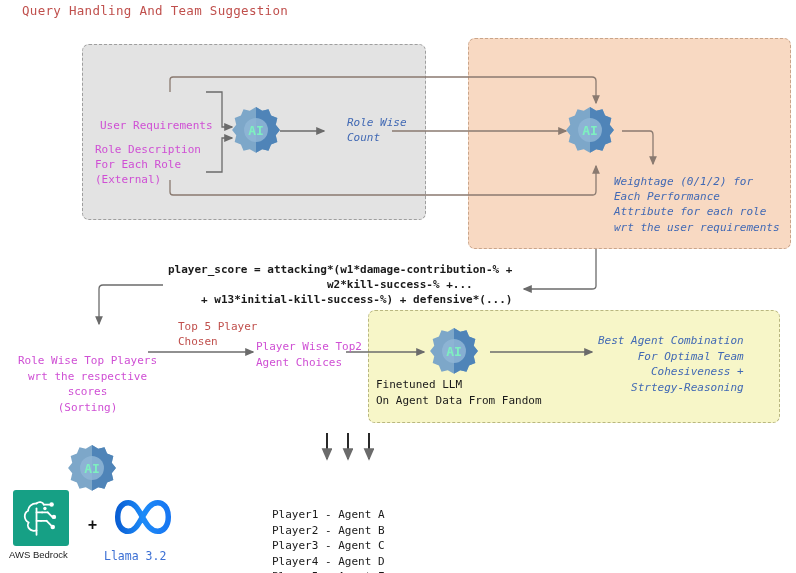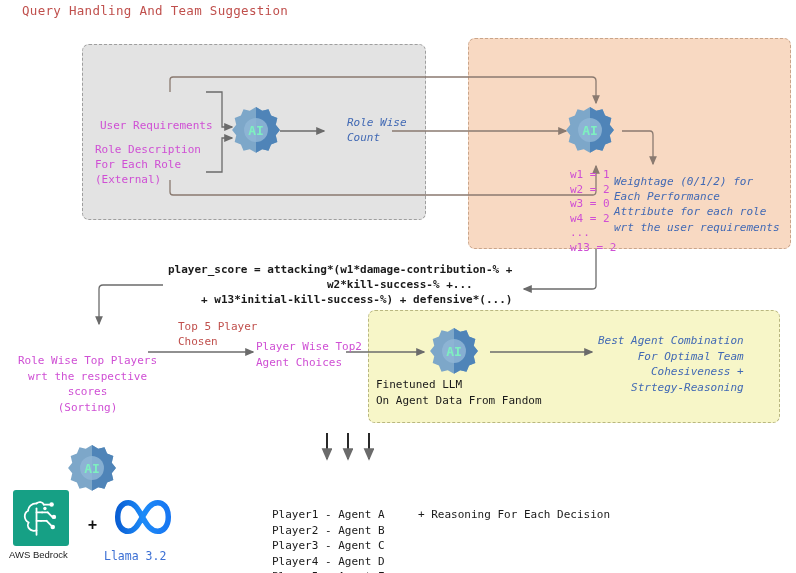--- a/index.html
+++ b/index.html
@@ -180,26 +180,20 @@
 
   <div class="ai-icon" style="left:564px;top:105px;">
     <svg width="52" height="52" viewBox="0 0 100 100">
       <path d="M50,4 L62,11 L74,8 L79,20 L91,25 L88,38 L96,48 L88,58 L91,71 L79,76 L74,88 L62,85 L50,92 L38,85 L26,88 L21,76 L9,71 L12,58 L4,48 L12,38 L9,25 L21,20 L26,8 L38,11 Z" fill="#7da7c9"></path>
       <path d="M50,4 L62,11 L74,8 L79,20 L91,25 L88,38 L96,48 L88,58 L91,71 L79,76 L74,88 L62,85 L50,92 Z" fill="#4f84b8"></path>
       <circle cx="50" cy="48" r="23" fill="#8fb6d6" opacity="0.85"></circle>
       <text x="50" y="57" font-family="DejaVu Sans Mono, monospace" font-size="25" font-weight="bold" text-anchor="middle" fill="#7ef0c0">AI</text>
     </svg>
   </div>
 
-  <div class="abs pink" id="weights-list">w1 = 1
-w2 = 2
-w3 = 0
-w4 = 2
-...
-w13 = 2</div>
   <div class="abs blue-it" id="weightage-desc">Weightage (0/1/2) for
 Each Performance
 Attribute for each role
 wrt the user requirements</div>
 
   <div class="abs black" id="formula">player_score = attacking*(w1*damage-contribution-% +
                         w2*kill-success-% +...
      + w13*initial-kill-success-%) + defensive*(...)</div>
 
   <div class="abs pink" id="role-wise-top">Role Wise Top Players
@@ -224,21 +218,20 @@
   <div class="abs blue-it" id="best-agent">Best Agent Combination
 For Optimal Team
 Cohesiveness +
 Strtegy-Reasoning</div>
 
   <div class="abs black-n" id="player-list">Player1 - Agent A
 Player2 - Agent B
 Player3 - Agent C
 Player4 - Agent D
 Player5 - Agent E</div>
-  <div class="abs black-n" id="reasoning-note">+ Reasoning For Each Decision</div>
 
   <div class="ai-icon" style="left:66px;top:443px;">
     <svg width="52" height="52" viewBox="0 0 100 100">
       <path d="M50,4 L62,11 L74,8 L79,20 L91,25 L88,38 L96,48 L88,58 L91,71 L79,76 L74,88 L62,85 L50,92 L38,85 L26,88 L21,76 L9,71 L12,58 L4,48 L12,38 L9,25 L21,20 L26,8 L38,11 Z" fill="#7da7c9"></path>
       <path d="M50,4 L62,11 L74,8 L79,20 L91,25 L88,38 L96,48 L88,58 L91,71 L79,76 L74,88 L62,85 L50,92 Z" fill="#4f84b8"></path>
       <circle cx="50" cy="48" r="23" fill="#8fb6d6" opacity="0.85"></circle>
       <text x="50" y="57" font-family="DejaVu Sans Mono, monospace" font-size="25" font-weight="bold" text-anchor="middle" fill="#7ef0c0">AI</text>
     </svg>
   </div>
 

